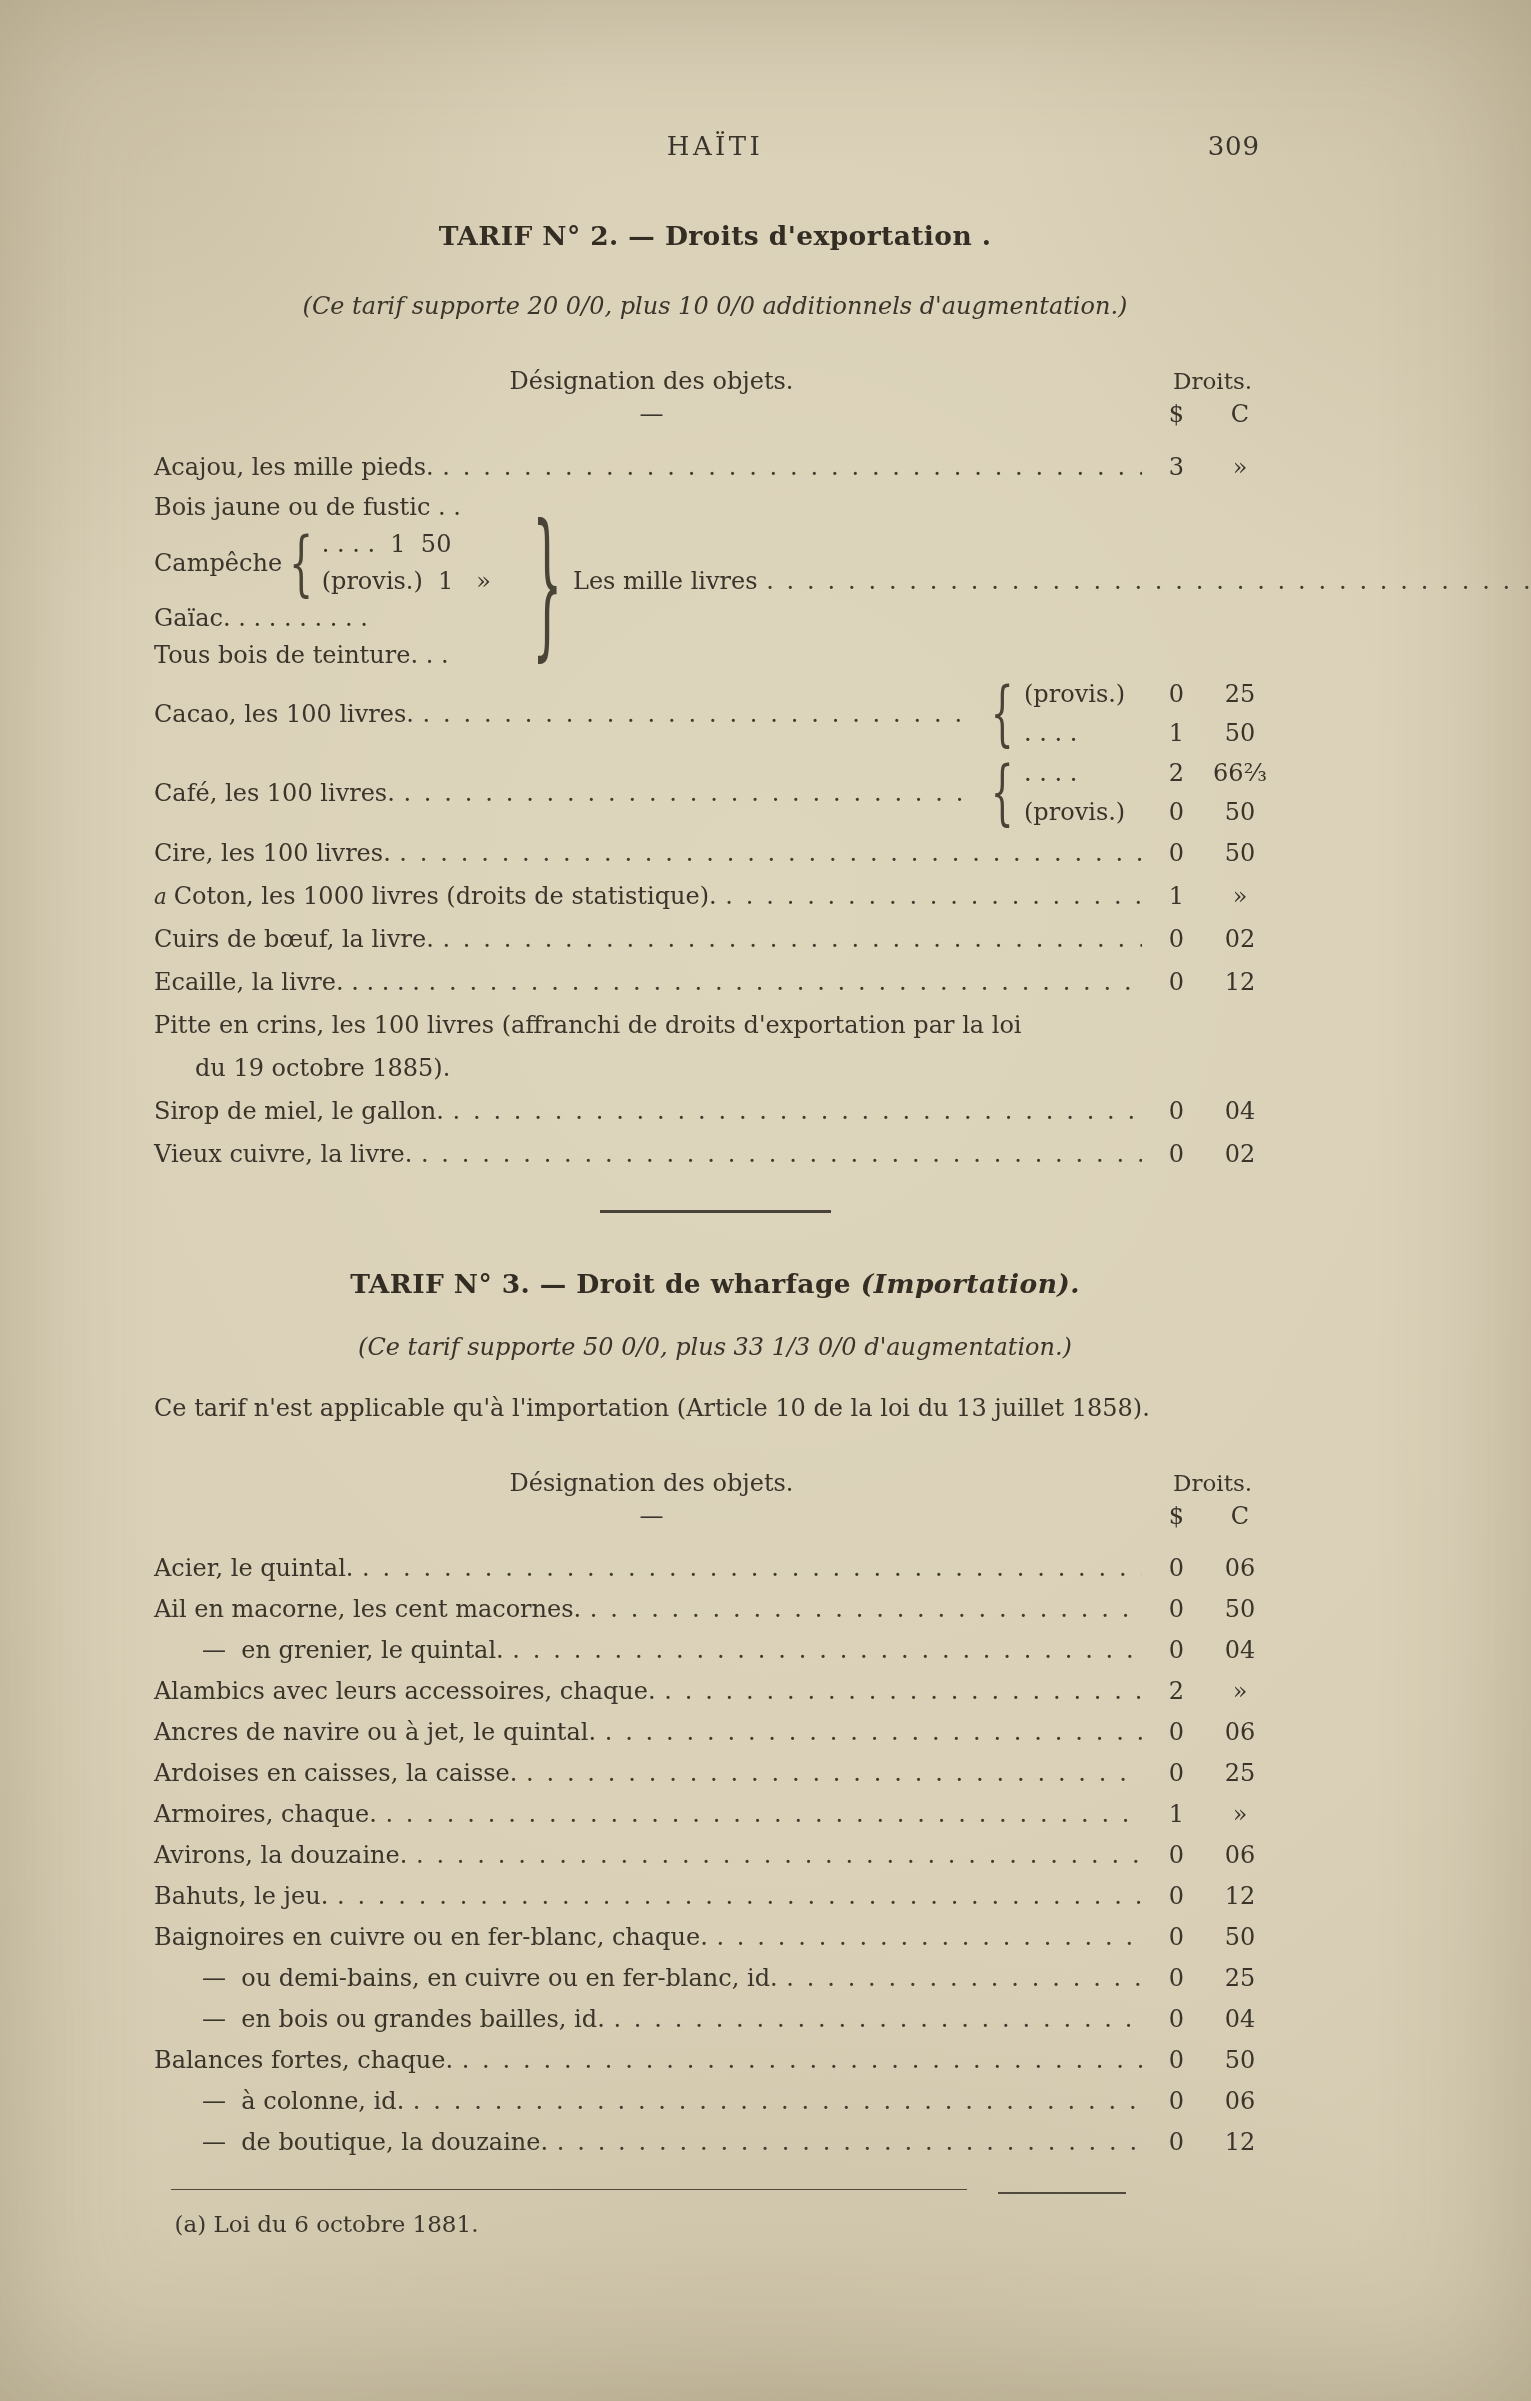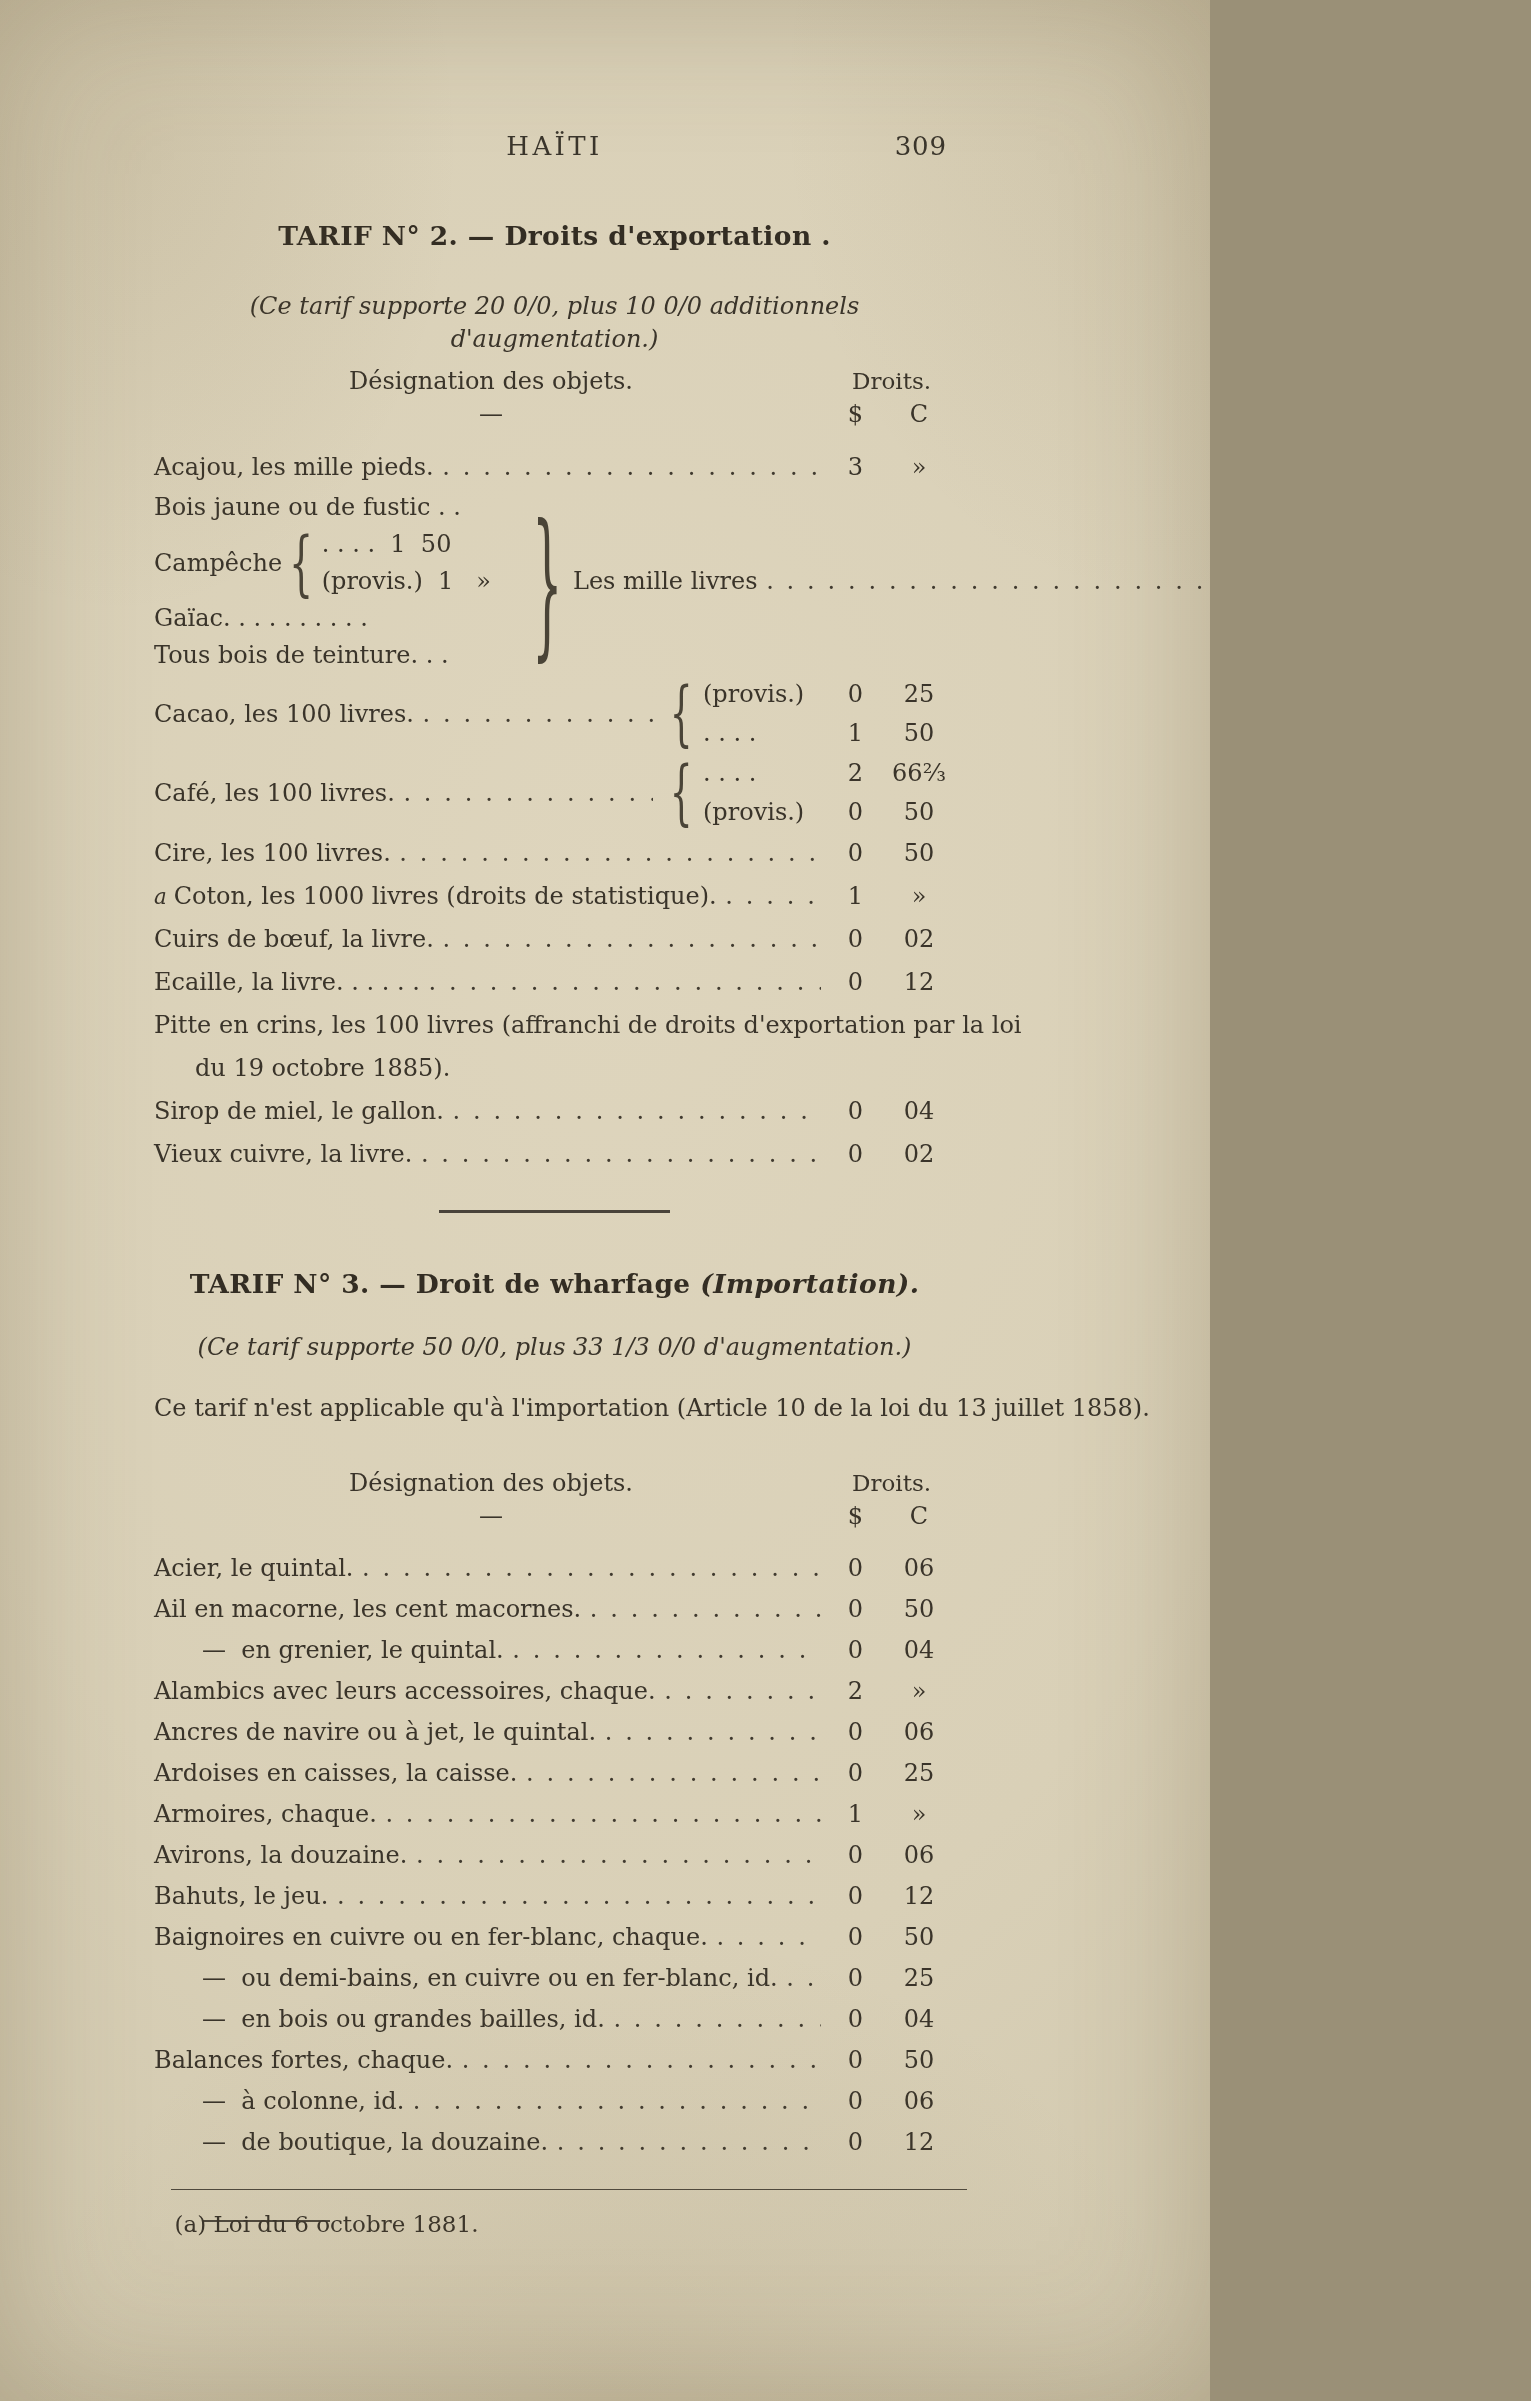--- a/index.html
+++ b/index.html
@@ -1,37 +1,37 @@
 <!DOCTYPE html>
 <html style="font-size:13.7px"><head>
 <meta charset="utf-8">
 <style>
   * { margin:0; padding:0; box-sizing:border-box; }
   html,body { background:#9a9077; }
   body { width:1531px; height:2401px; font-family:"DejaVu Serif","Liberation Serif",serif; }
   .page {
-    position:relative; width:1210px; height:2401px; overflow:hidden;
+    position:relative; width:1531px; height:2401px; overflow:hidden;
     color:#3a342a; font-size:24px;
     background: radial-gradient(ellipse 120% 90% at 50% 38%, #ded5bd 0%, #d9d0b7 50%, #d1c8ae 80%, #c6bd a2 100%);
     background-color:#d8cfb6;
     background-image: radial-gradient(ellipse 120% 90% at 50% 38%, #ded5bd 0%, #d9d0b7 50%, #d1c8ae 80%, #c6bda2 100%);
     box-shadow: inset 0 0 146px rgba(96,80,48,.30);
     padding: 127px 255px 0 154px;
   }
   .page::before {
     content:""; position:absolute; inset:0; pointer-events:none;
     background:
       radial-gradient(ellipse 40% 28% at 10% 6%, rgba(115,95,55,.12), transparent 70%),
       radial-gradient(ellipse 45% 30% at 96% 4%, rgba(115,95,55,.10), transparent 70%),
       radial-gradient(ellipse 70% 30% at 50% 101%, rgba(115,95,55,.10), transparent 70%);
   }
   
   .page-header { position:relative; height:38px; text-align:center;
     font-size:26px; letter-spacing:3.4px; color:#3a352b; line-height:38px; }
-  .page-number { position:absolute; right:8px; top:0; letter-spacing:0.9px; }
+  .page-number { position:absolute; right:16px; top:0; letter-spacing:0.9px; }
   
   .sec-title { margin-top:53px; height:36px; line-height:36px; text-align:center;
     font-size:26.5px; font-weight:bold; color:#332d23; letter-spacing:0.4px; }
   .sec-title .it { font-style:italic; }
   .sec-subtitle { margin-top:36px; height:33px; line-height:33px; text-align:center;
     font-style:italic; font-size:24px; }
   .sec2 .sec-subtitle { margin-top:29px; }
   .sec-note { margin-top:27px; height:34px; line-height:34px; font-size:24px; white-space:pre; }
   
   .cols-header { display:flex; margin-top:39px; margin-bottom:12px; }

